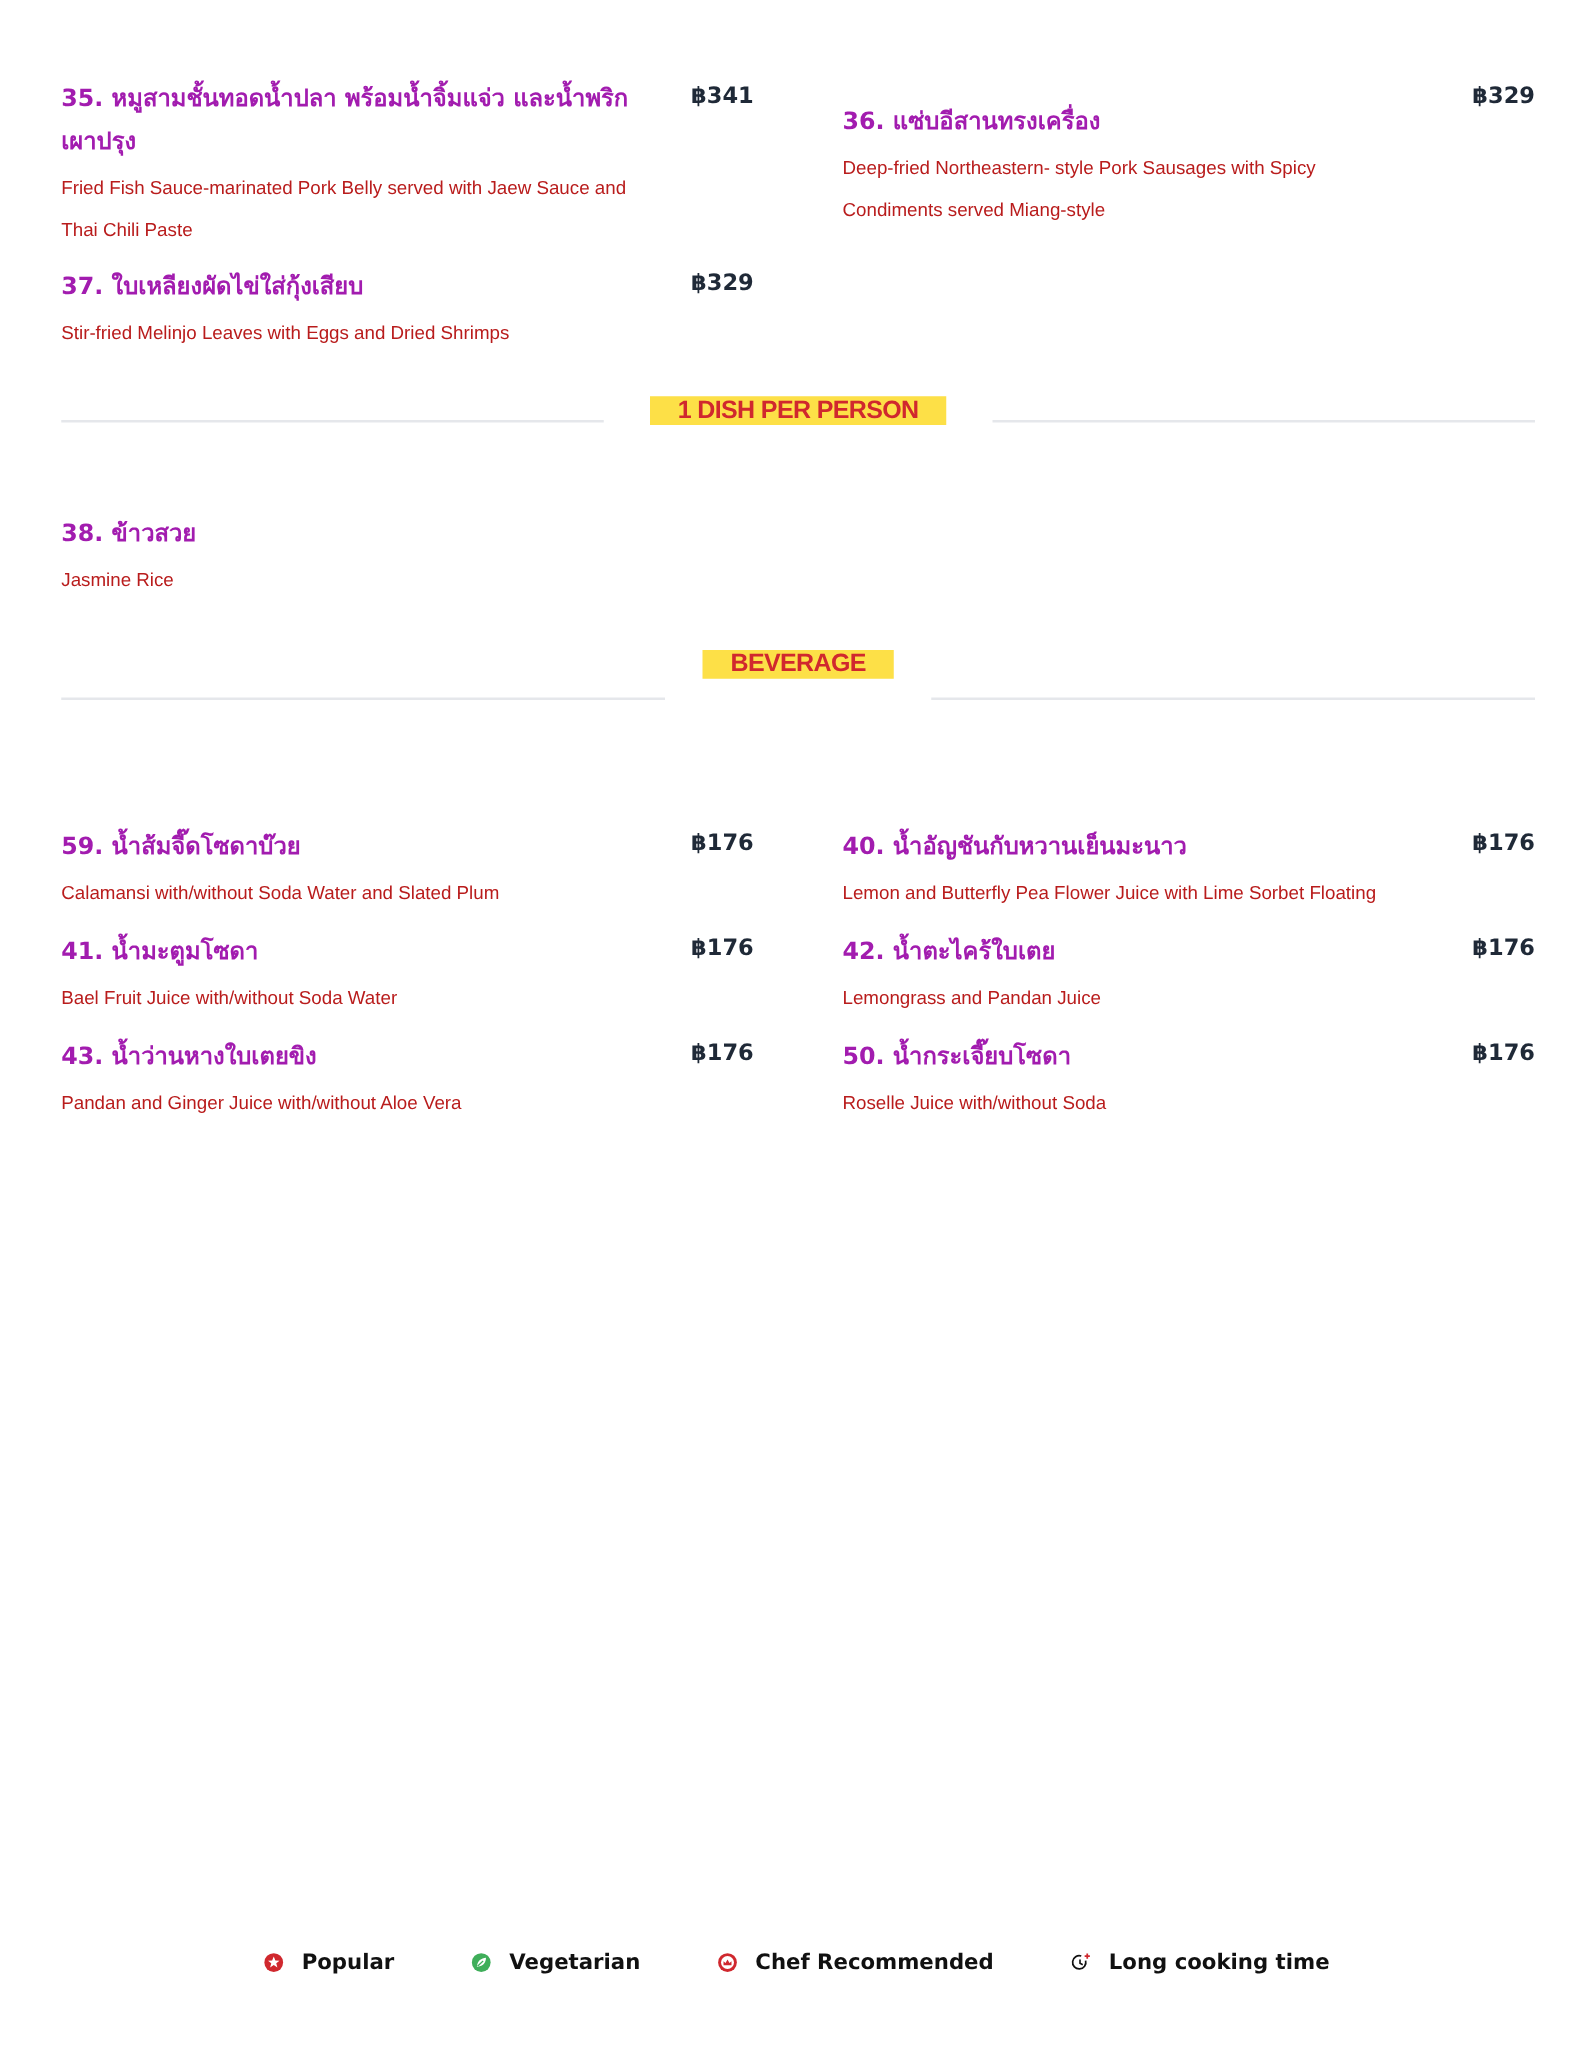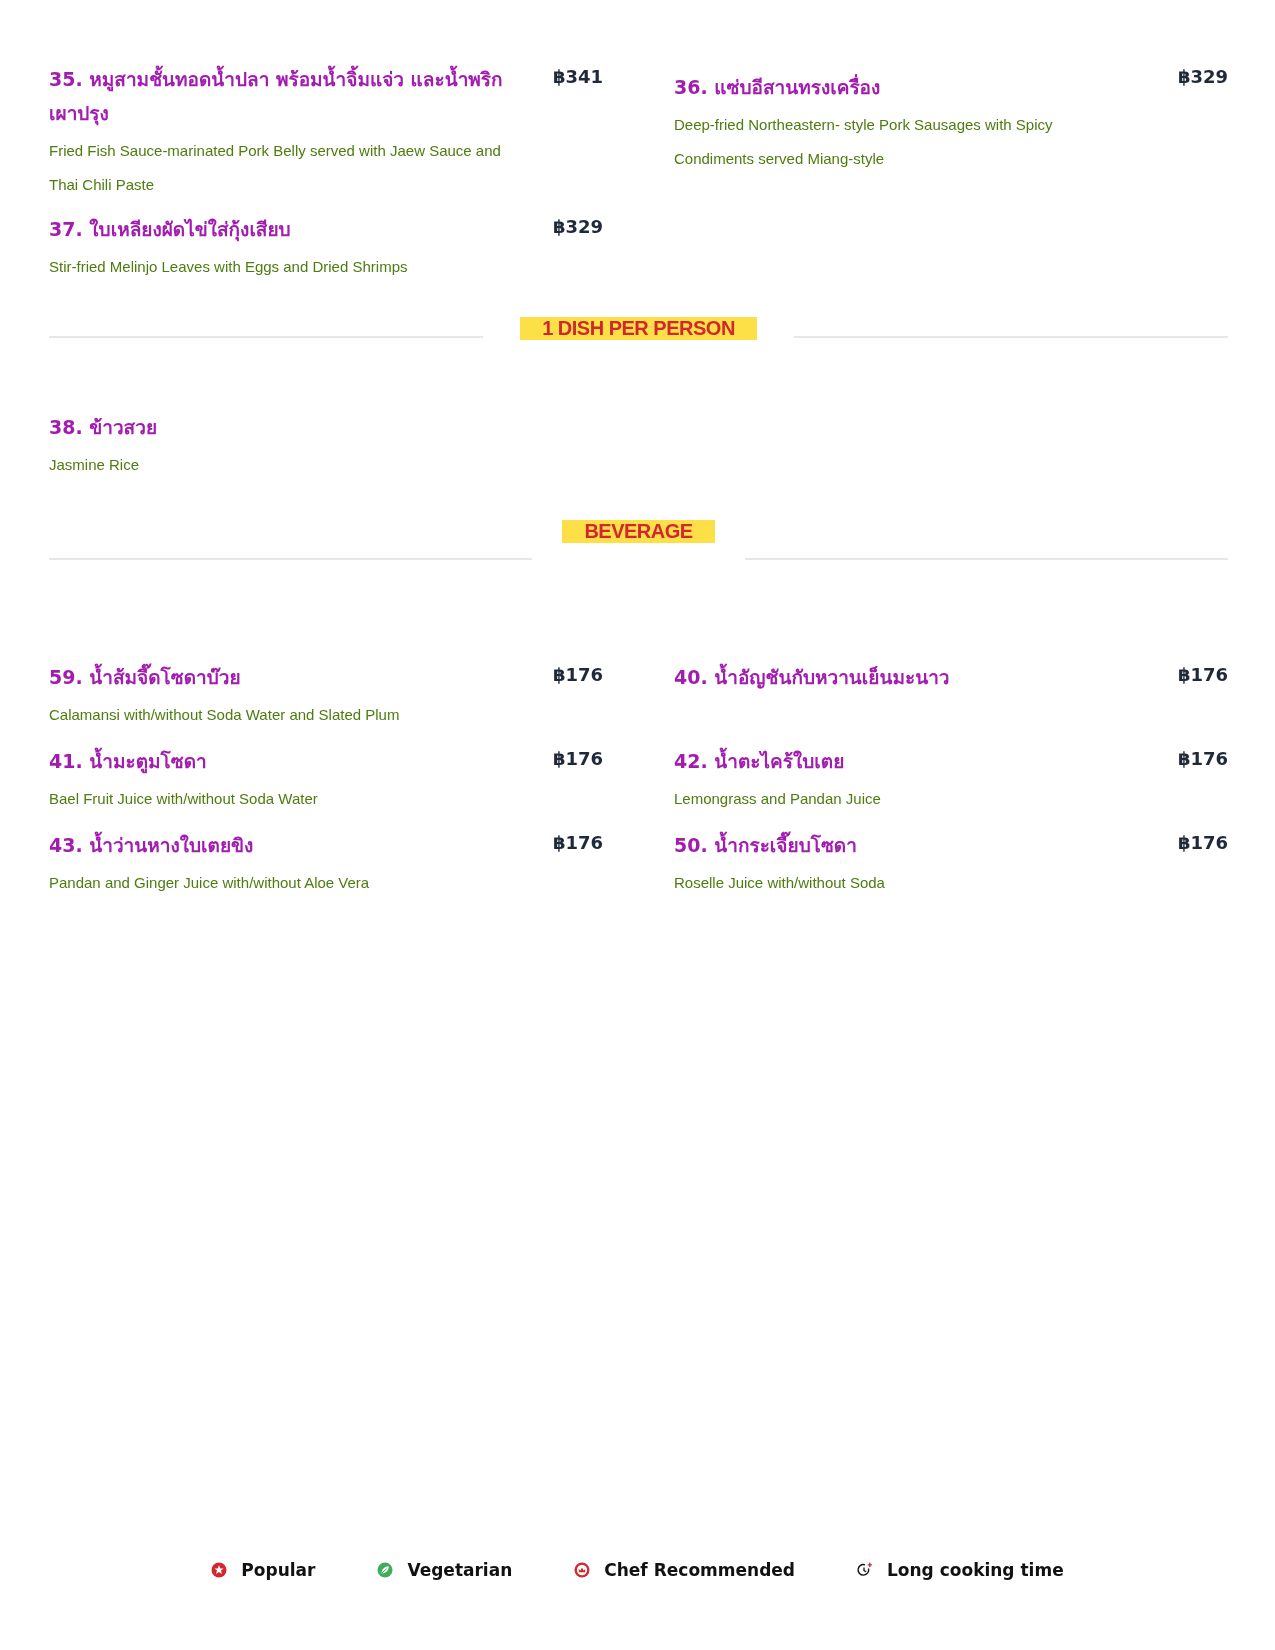--- a/index.html
+++ b/index.html
@@ -41,21 +41,21 @@
     font-family: "DejaVu Sans", sans-serif;
     font-size: 18px;
     font-weight: bold;
     color: #1f2937;
     line-height: 30px;
     white-space: nowrap;
   }
   .item-desc {
     font-family: "Liberation Sans", sans-serif;
     font-size: 15px;
-    color: #4d7c0f;
+    color: #b91c1c;
     line-height: 34px;
     margin-top: 4px;
   }
   .section-header {
     position: absolute;
     left: 0;
     width: 1179px;
     text-align: center;
   }
   .divider-line {
@@ -119,21 +119,21 @@
         <span>35.</span>
         <span>หมูสามชั้นทอดน้ำปลา พร้อมน้ำจิ้มแจ่ว และน้ำพริกเผาปรุง</span>
       </div>
       <div class="item-price">฿341</div>
     </div>
     <div class="item-desc" style="max-width:470px;">Fried Fish Sauce-marinated Pork Belly served with Jaew Sauce and Thai Chili Paste</div>
   </div>
 
   <div class="item" style="position:absolute; left:625px; top:62px; width:554px;">
     <div class="item-head">
-      <div class="item-title" style="margin-top:8px;">
+      <div class="item-title" style="margin-top:18px;">
         <span>36.</span>
         <span>แซ่บอีสานทรงเครื่อง</span>
       </div>
       <div class="item-price">฿329</div>
     </div>
     <div class="item-desc" style="max-width:410px;">Deep-fried Northeastern- style Pork Sausages with Spicy Condiments served Miang-style</div>
   </div>
 
   <div class="item" style="position:absolute; left:0; top:212px; width:554px;">
     <div class="item-head">
@@ -181,20 +181,21 @@
     </div>
 
     <div class="item" style="position:absolute; left:625px; top:0; width:554px;">
       <div class="item-head">
         <div class="item-title">
           <span>40.</span>
           <span>น้ำอัญชันกับหวานเย็นมะนาว</span>
         </div>
         <div class="item-price">฿176</div>
       </div>
+      <div class="item-desc">Lemon and Butterfly Pea Flower Juice with Lime Sorbet Floating</div>
     </div>
 
     <div class="item" style="position:absolute; left:0; top:84px; width:554px;">
       <div class="item-head">
         <div class="item-title">
           <span>41.</span>
           <span>น้ำมะตูมโซดา</span>
         </div>
         <div class="item-price">฿176</div>
       </div>

